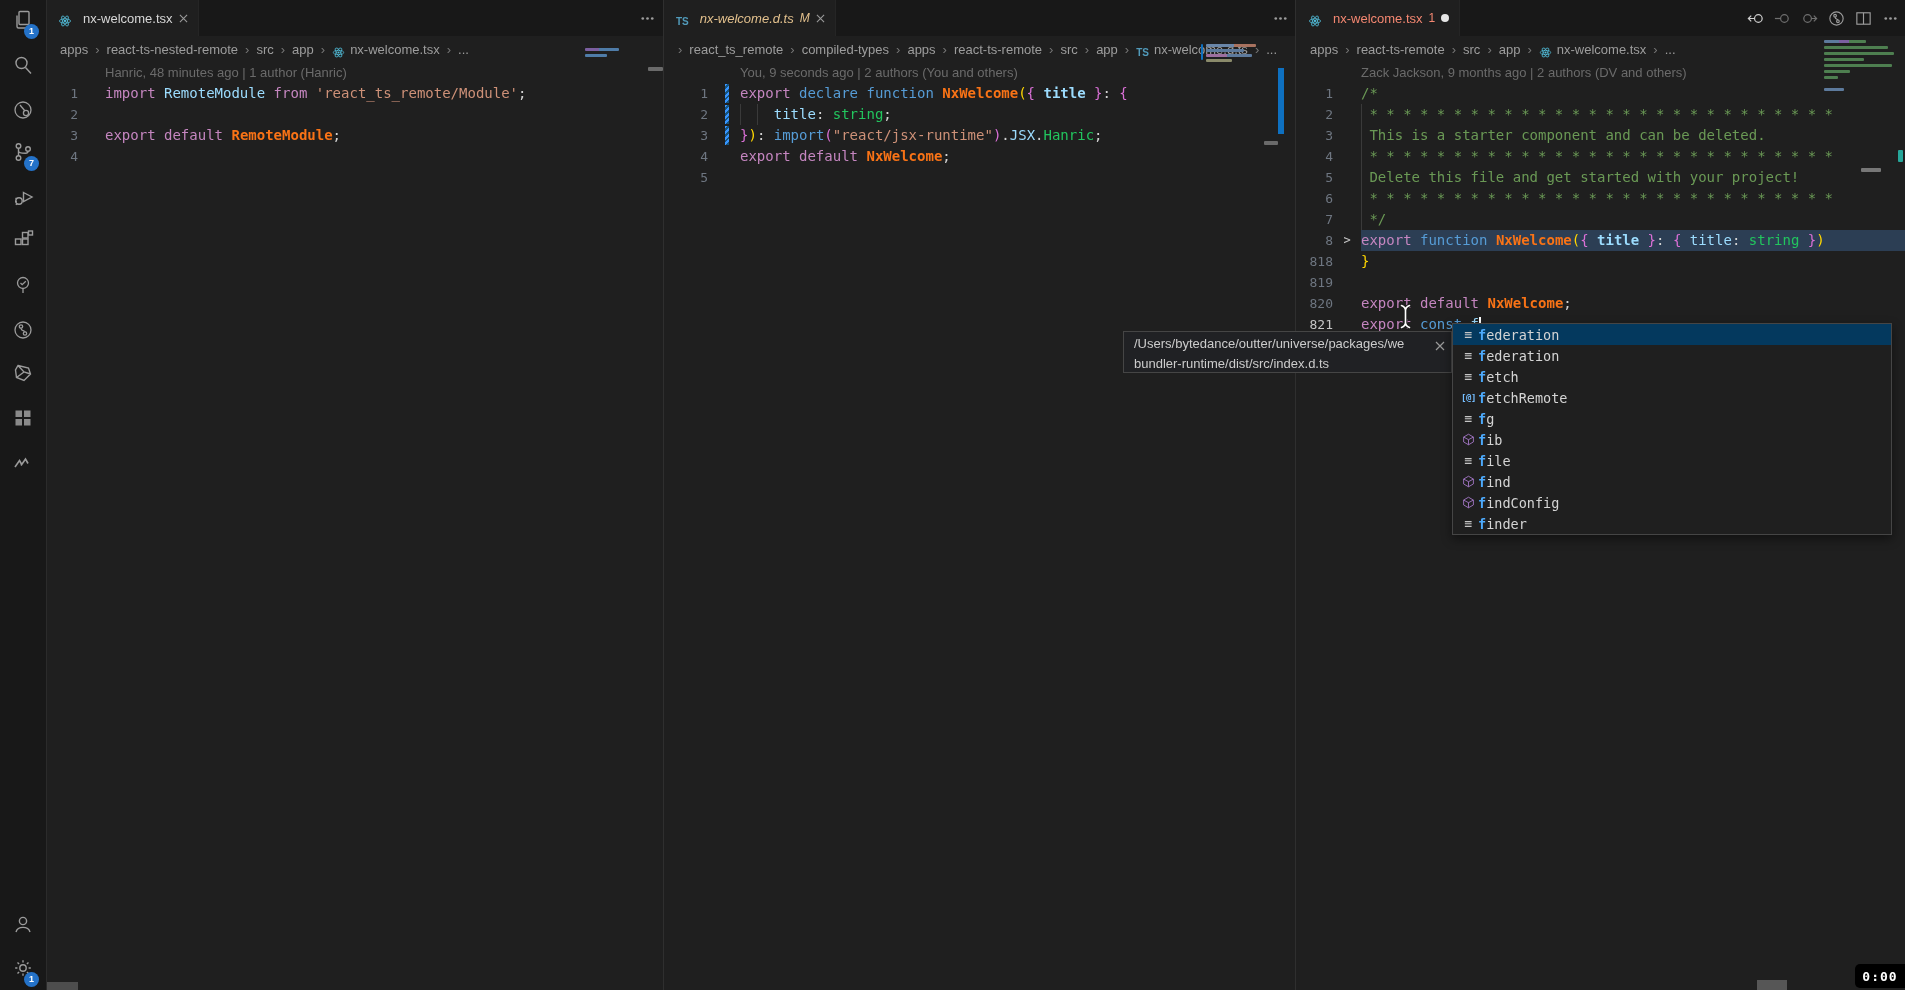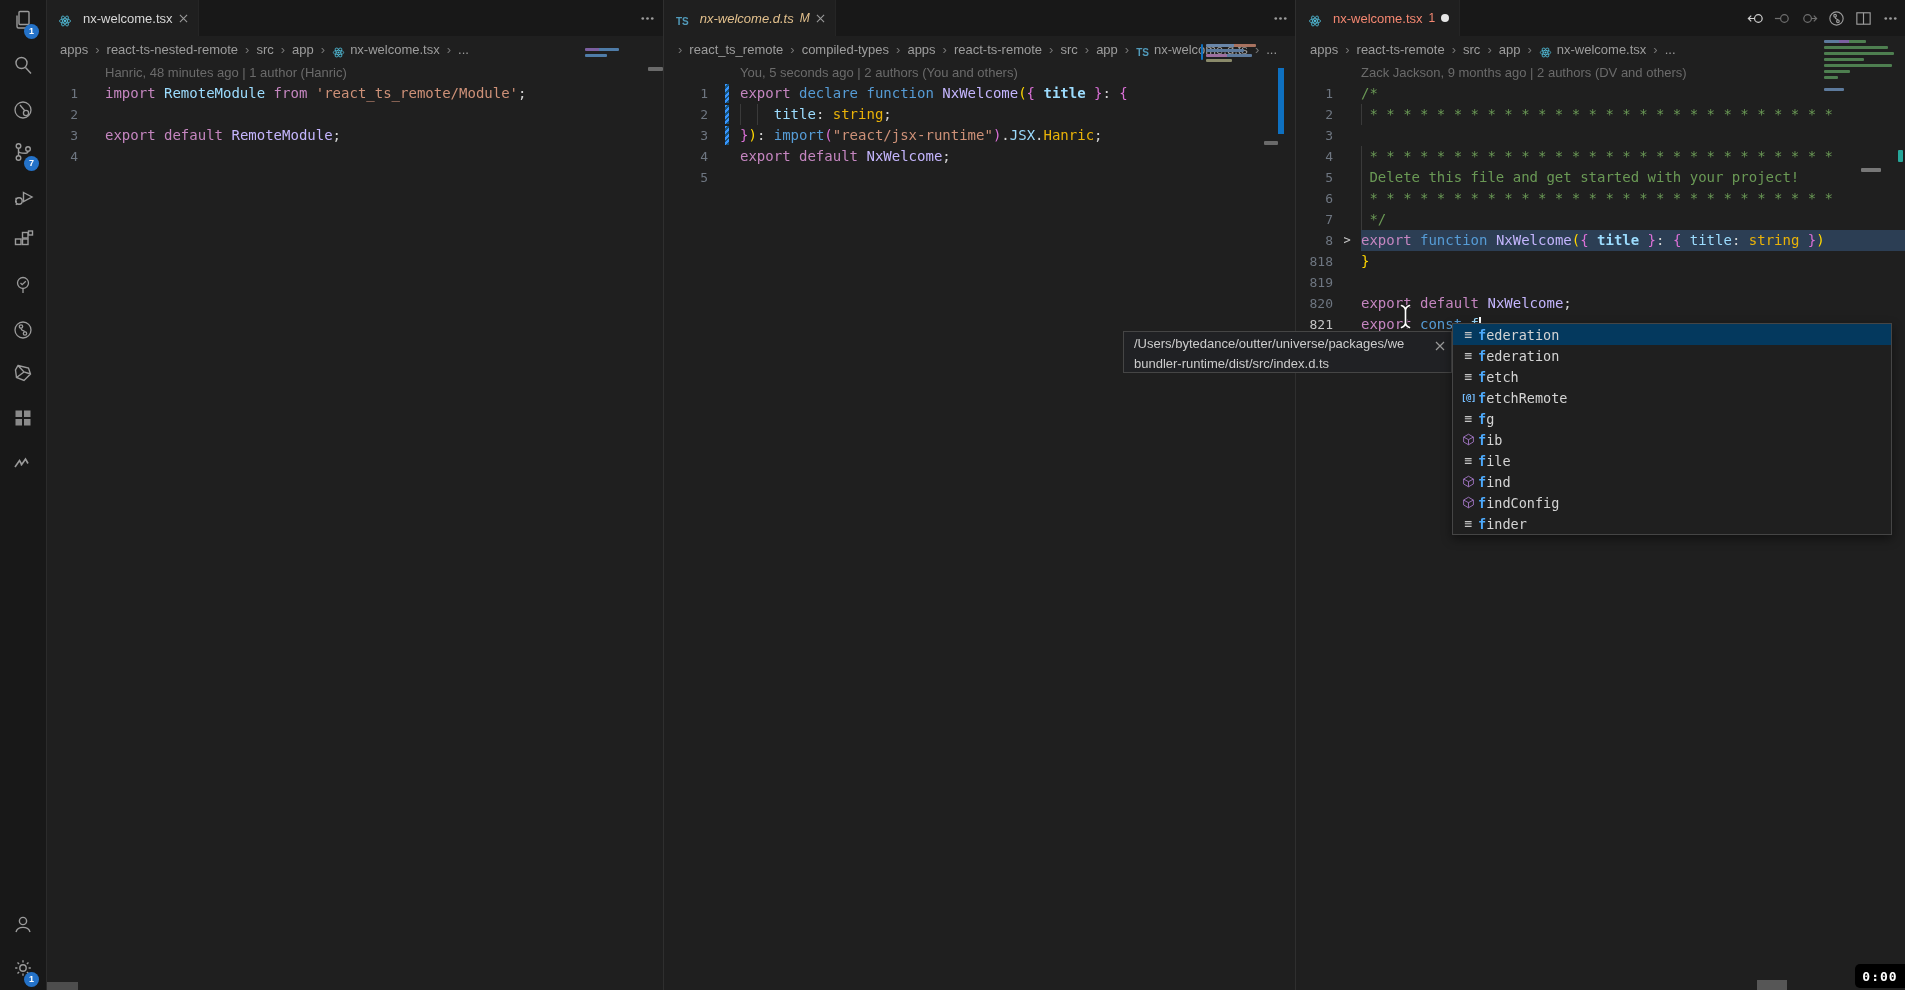--- a/index.html
+++ b/index.html
@@ -51,22 +51,22 @@
   .txt{flex:1;position:relative;white-space:pre;}
   .line.hl .txt{background:#2c3e54;}
   .blame{font-family:"Liberation Sans",sans-serif;font-size:13px;color:#6b6b6b;}
   .modbar{position:absolute;left:61px;top:1px;bottom:1px;width:4px;
     background:repeating-linear-gradient(135deg,#3794ff 0 2px,#16547e 2px 4px);}
   .guide{position:absolute;top:0;bottom:0;width:1px;background:#3a3a3a;}
   .caret{display:inline-block;width:2px;height:17px;background:#fff;vertical-align:text-bottom;margin-bottom:-2px;}
 
   
   .c-kw{color:#c586c0;}.c-kw2{color:#569cd6;}.c-var{color:#9cdcfe;}
-  .c-varb{color:#9cdcfe;font-weight:bold;}.c-fn{color:#c4b5fd;}.c-str{color:#ce9178;}
-  .c-type{color:#eab308;}.c-cmt{color:#6a9955;}.c-pun{color:#d4d4d4;}
+  .c-varb{color:#9cdcfe;font-weight:bold;}.c-fn{color:#f97316;font-weight:bold;}.c-str{color:#ce9178;}
+  .c-type{color:#22c55e;}.c-cmt{color:#6a9955;}.c-pun{color:#d4d4d4;}
   .c-b1{color:#ffd700;}.c-b2{color:#da70d6;}
 
   
   .mm{position:absolute;border-radius:1px;}
 
   
   .suggest{position:absolute;left:1452px;top:323px;width:438px;background:#1f1f1f;
     border:1px solid #454545;z-index:20;box-shadow:0 4px 10px rgba(0,0,0,.45);}
   .s-item{display:flex;align-items:center;height:21px;padding-left:6px;
     font-family:"DejaVu Sans Mono",monospace;font-size:13.5px;color:#d4d4d4;cursor:pointer;}
@@ -303,21 +303,21 @@
       <span class="crumb">
         <span class="crumb-fileicon ts-badge">TS</span>
         <span>nx-welcome.d.ts</span>
       </span>
       <span class="crumb">...</span>
     </div>
     <div class="code">
         <div class="line">
           <span class="num"></span>
           <span class="fold"></span>
-          <span class="txt blame">You, 5 seconds ago | 2 authors (You and others)</span>
+          <span class="txt blame">You, 9 seconds ago | 2 authors (You and others)</span>
         </div>
         <div class="line">
           <span class="num">1</span>
           <span class="modbar"></span>
           <span class="fold"></span>
           <span class="txt"><span class="c-kw">export </span><span class="c-kw2">declare </span><span class="c-kw2">function </span><span class="c-fn">NxWelcome</span><span class="c-b1">(</span><span class="c-b2">{ </span><span class="c-varb">title</span><span class="c-pun"> </span><span class="c-b2">}</span><span class="c-pun">: </span><span class="c-b2">{</span></span>
         </div>
         <div class="line">
           <span class="num">2</span>
           <span class="modbar"></span>
@@ -442,20 +442,21 @@
           <span class="txt"><span class="c-cmt">/*</span></span>
         </div>
         <div class="line">
           <span class="num">2</span>
           <span class="fold"></span>
           <span class="txt"><span class="c-cmt"> * * * * * * * * * * * * * * * * * * * * * * * * * * * *</span><span class="guide" style="left: 0px;"></span></span>
         </div>
         <div class="line">
           <span class="num">3</span>
           <span class="fold"></span>
+          <span class="txt"><span class="c-cmt"> This is a starter component and can be deleted.</span><span class="guide" style="left: 0px;"></span></span>
         </div>
         <div class="line">
           <span class="num">4</span>
           <span class="fold"></span>
           <span class="txt"><span class="c-cmt"> * * * * * * * * * * * * * * * * * * * * * * * * * * * *</span><span class="guide" style="left: 0px;"></span></span>
         </div>
         <div class="line">
           <span class="num">5</span>
           <span class="fold"></span>
           <span class="txt"><span class="c-cmt"> Delete this file and get started with your project!</span><span class="guide" style="left: 0px;"></span></span>

